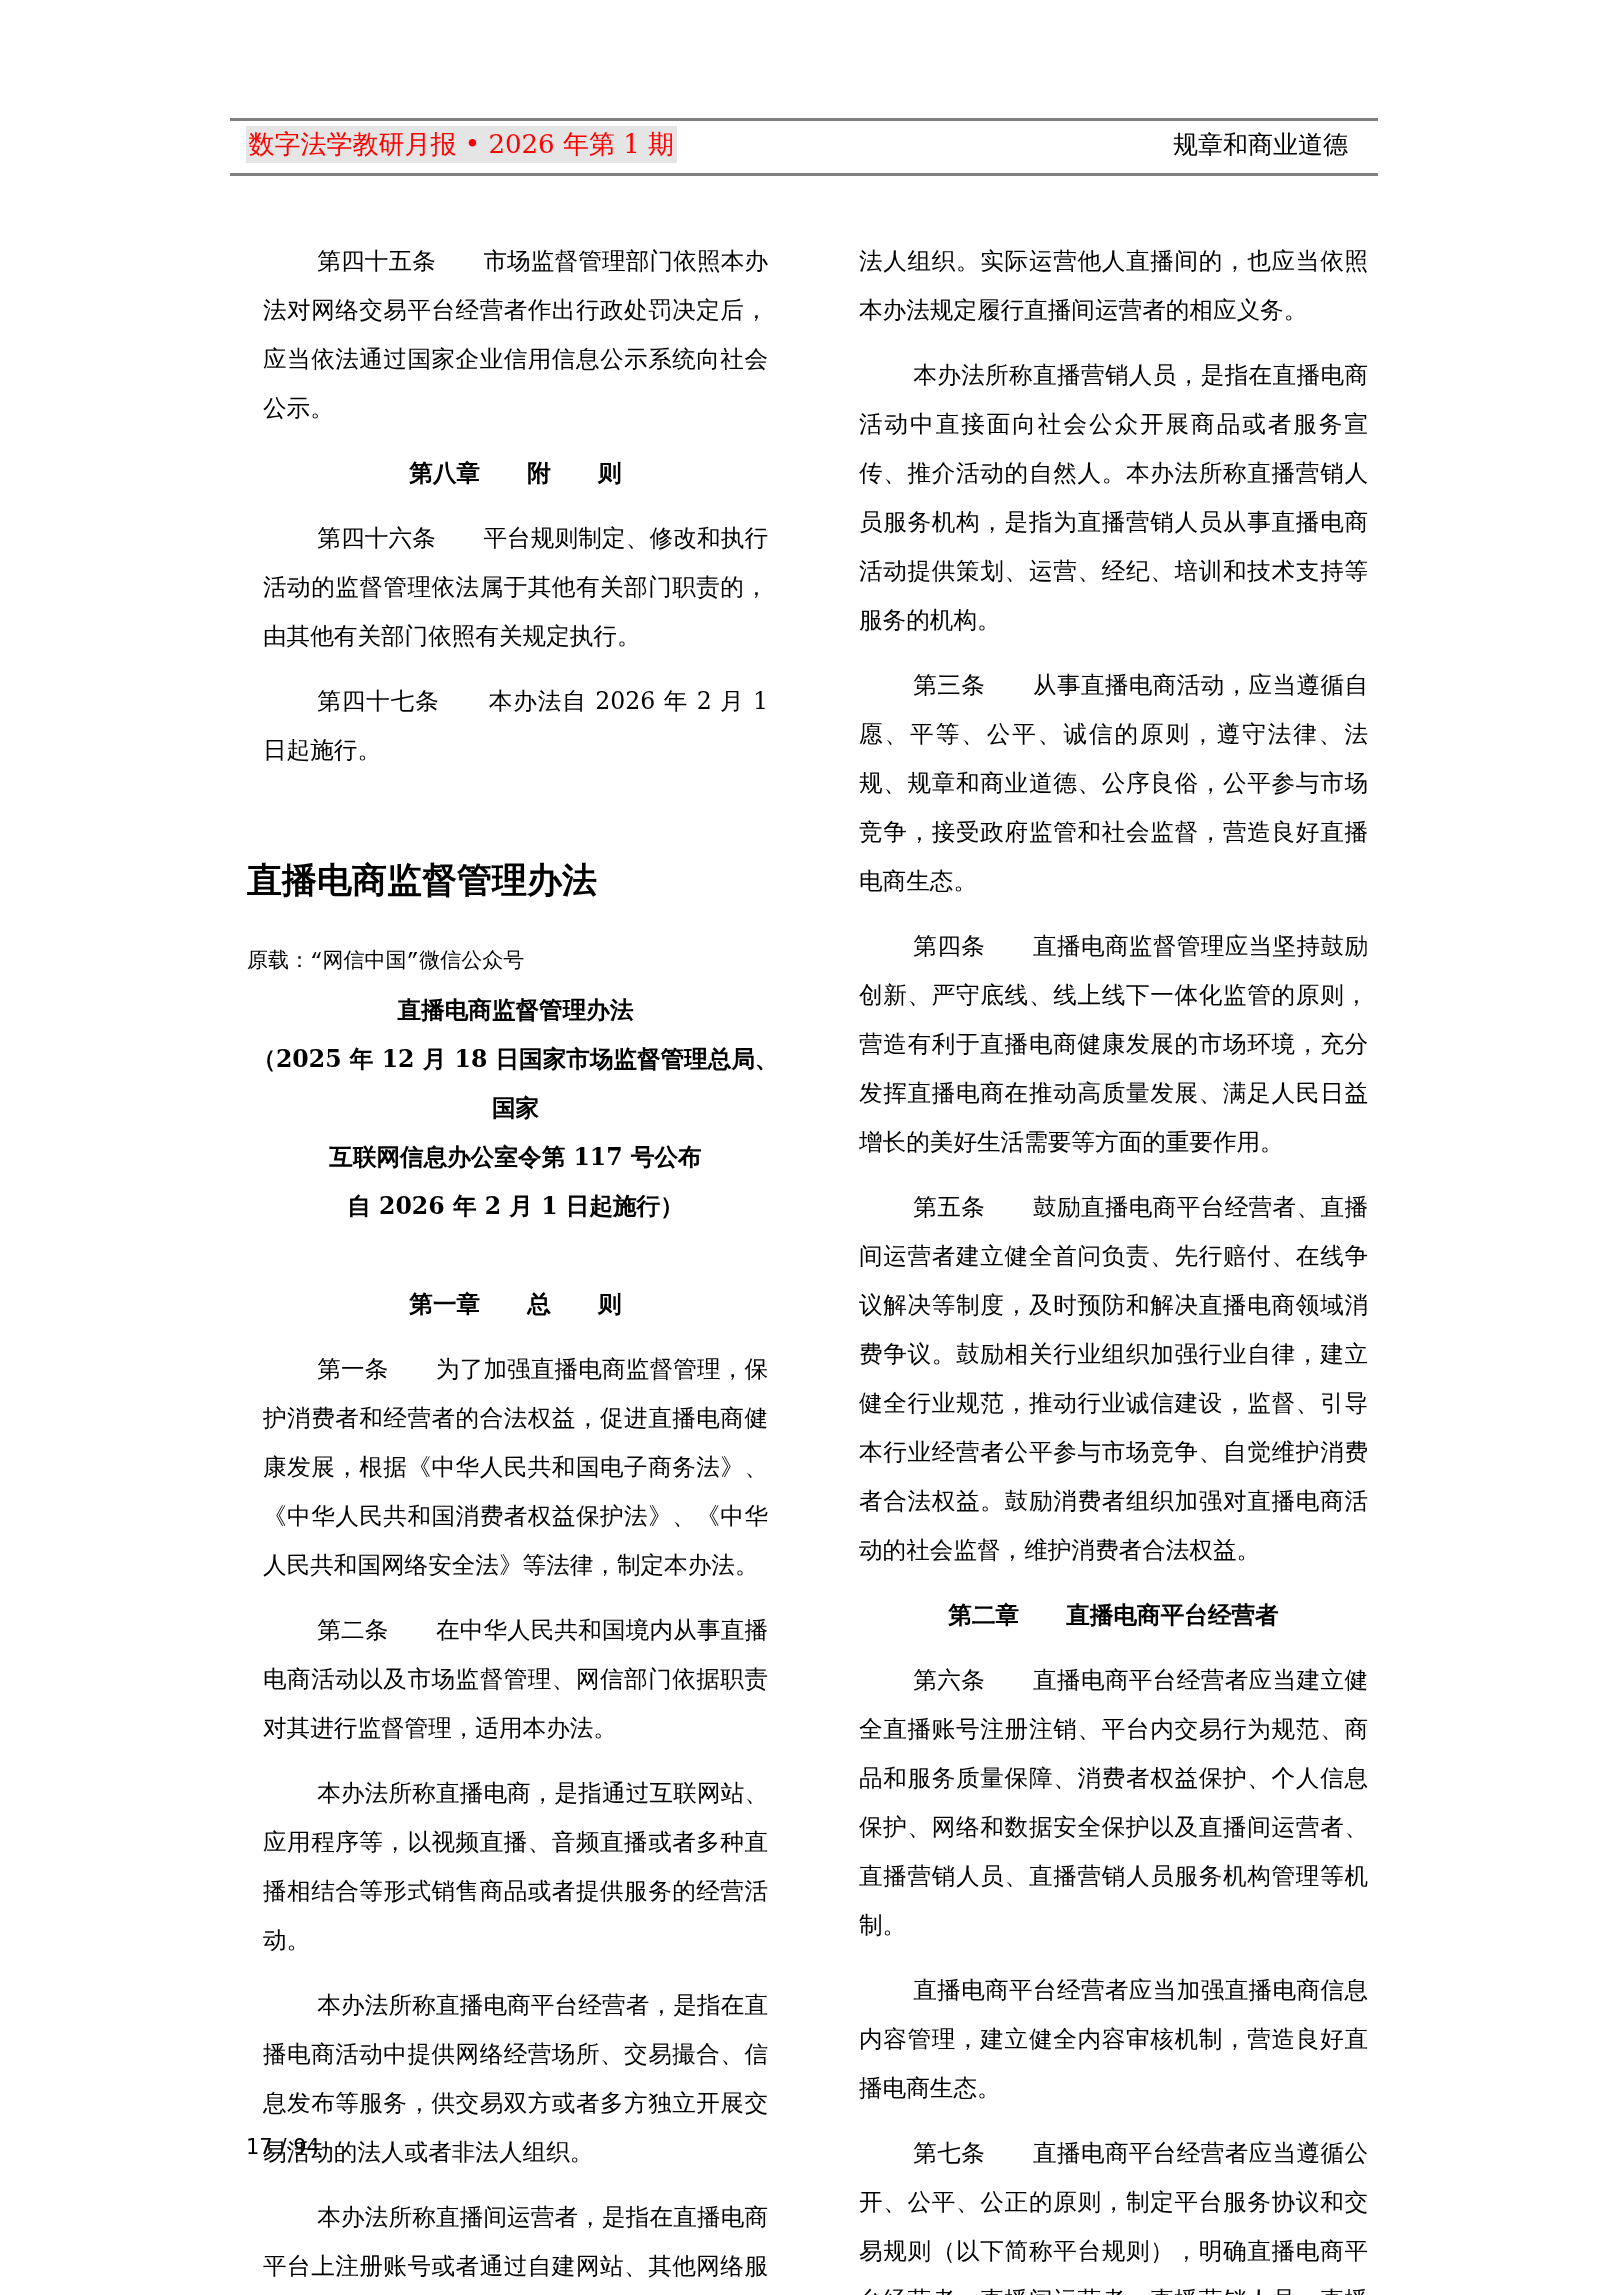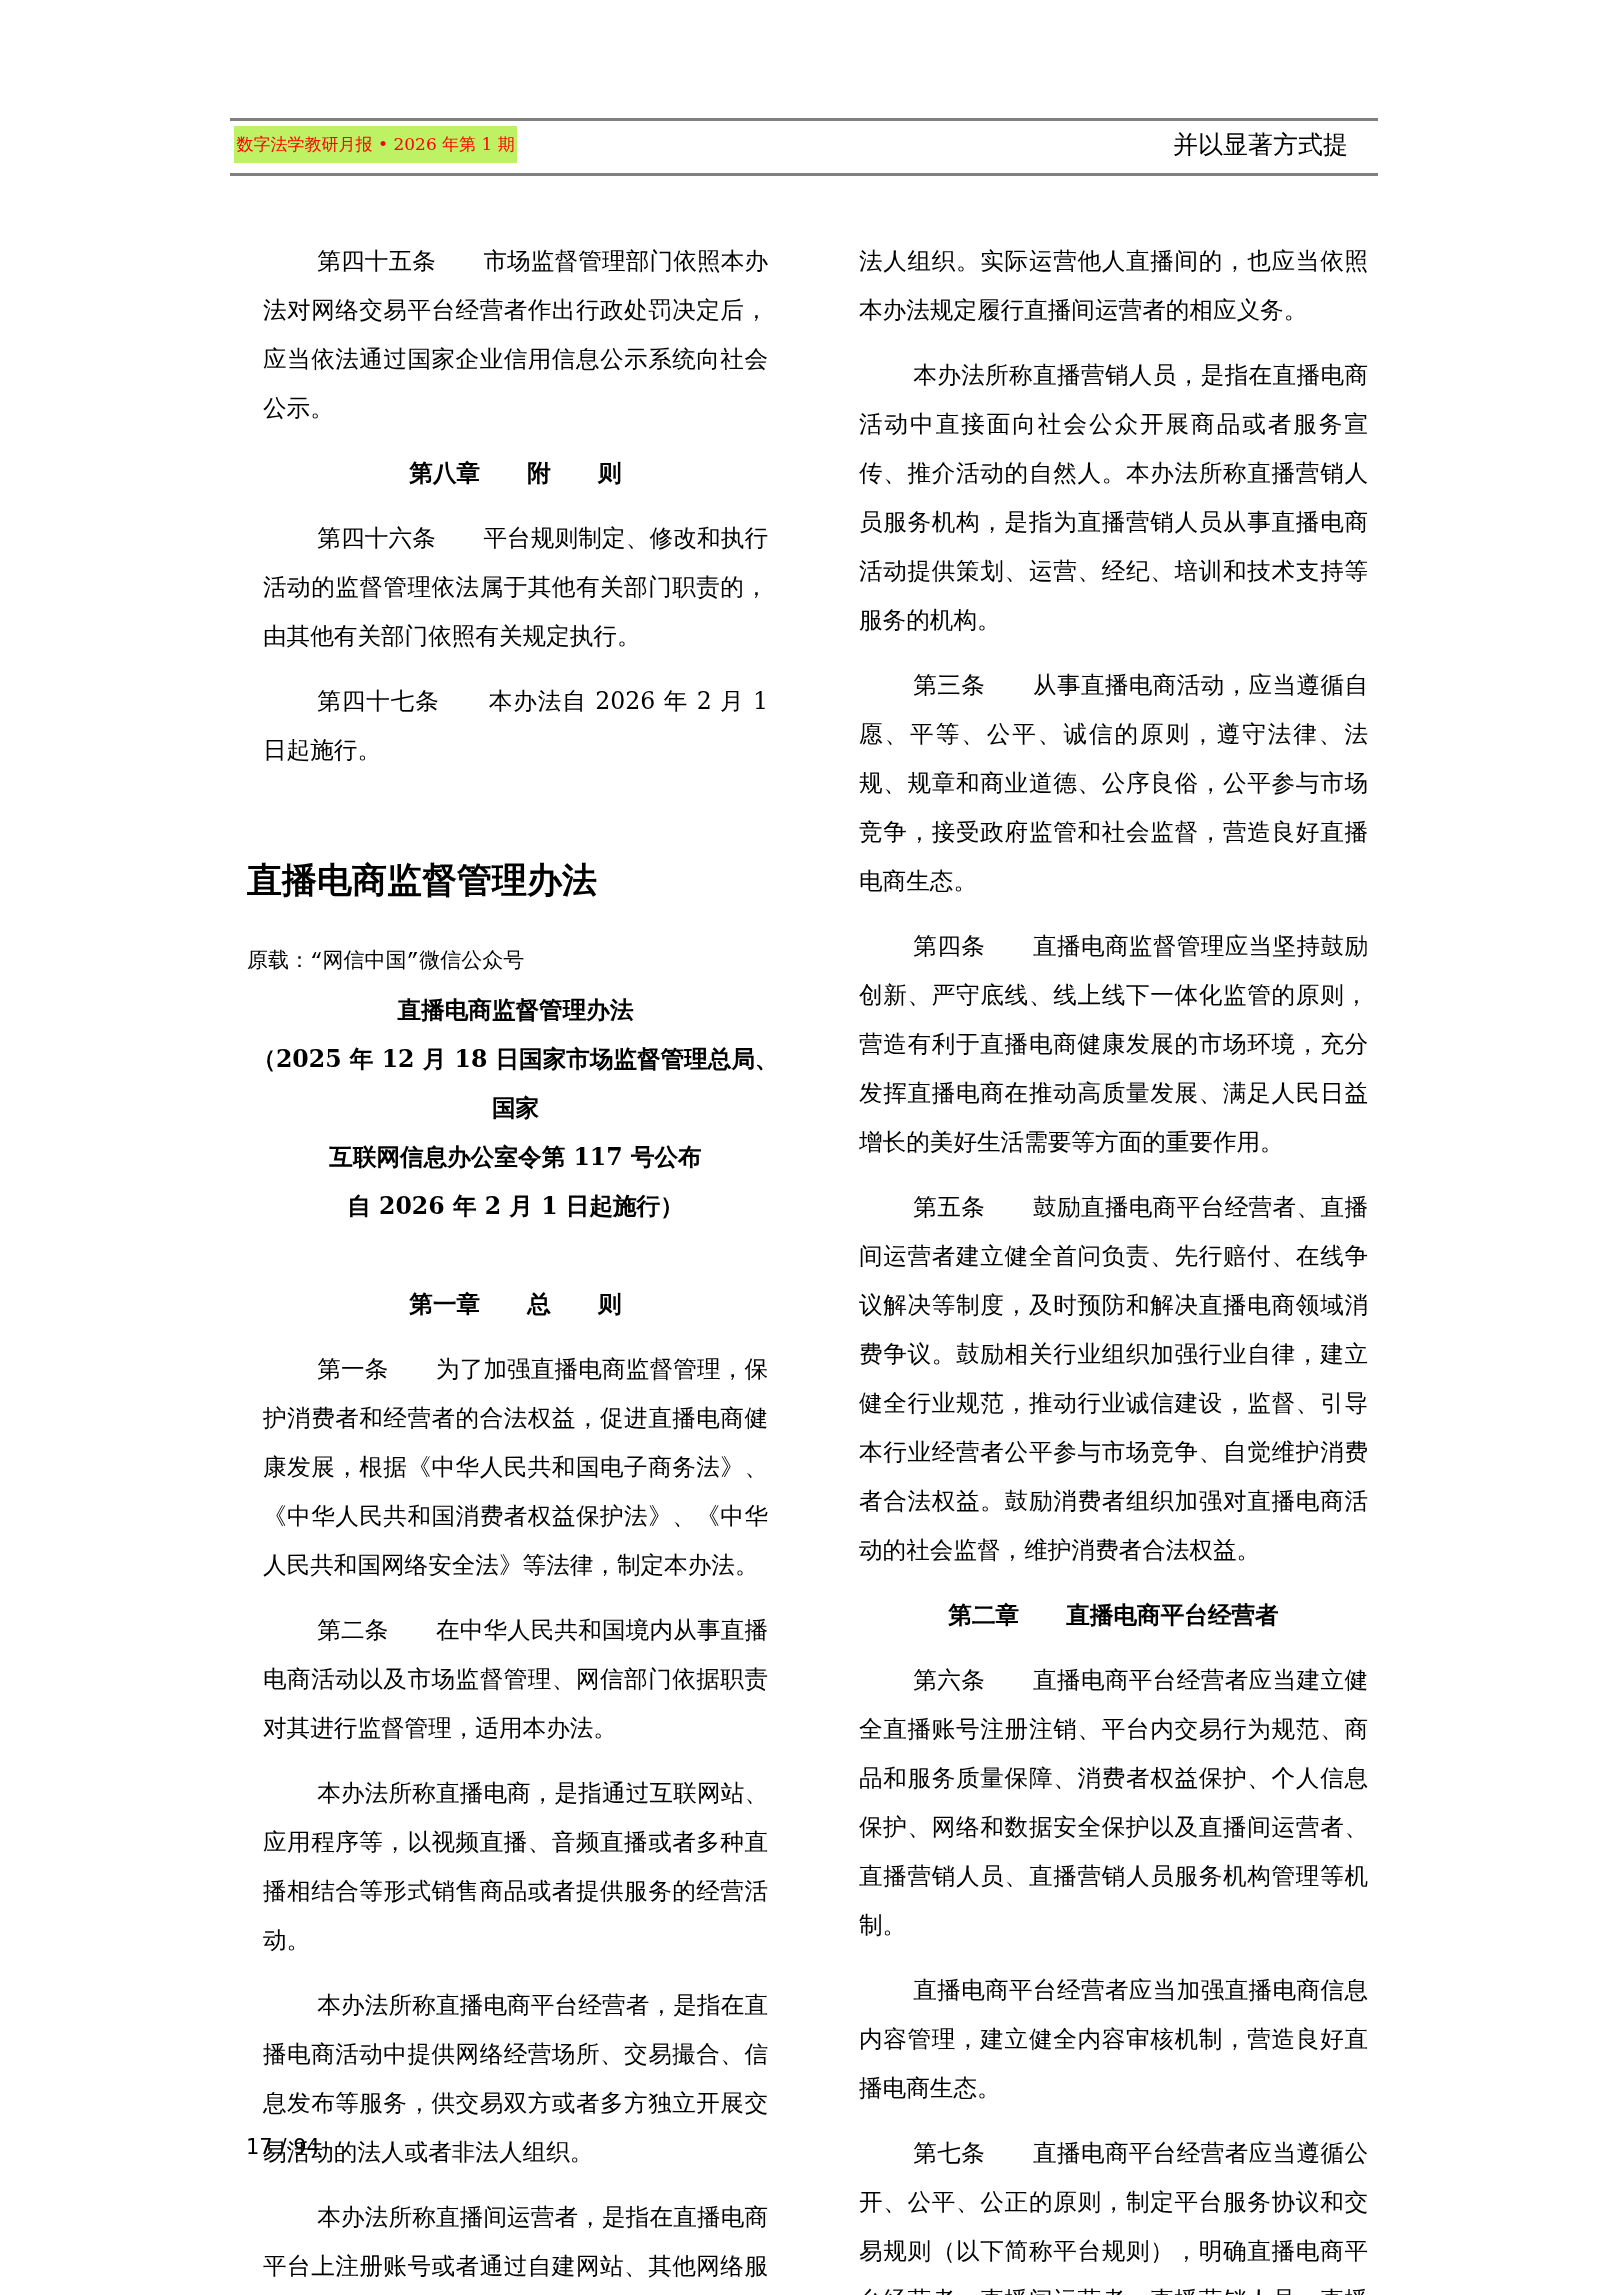--- a/index.html
+++ b/index.html
@@ -1,42 +1,42 @@
 <!DOCTYPE html>
 <html style="font-size:10.5px"><head>
 <meta charset="utf-8">
 <style>
   html, body { margin: 0; padding: 0; background: #ffffff; }
   body { width: 1623px; height: 2295px; position: relative; overflow: hidden;
          font-family: "DejaVu Serif", "Liberation Serif", serif; color: #000; }
   .rule { position: absolute; left: 230px; width: 1148px; height: 2.6px; background: #808080; }
   .rule.top { top: 118px; }
   .rule.bottom { top: 173px; }
-  .journal { position: absolute; left: 234px; top: 126px; height: 37px; padding: 0 2.6px;
-             background: #bef264; color: #ff0000; font-size: 17px; line-height: 37px;
+  .journal { position: absolute; left: 246px; top: 126px; height: 37px; padding: 0 2.6px;
+             background: #e5e5e5; color: #ff0000; font-size: 26px; line-height: 37px;
              font-family: "DejaVu Serif", "Liberation Serif", serif; }
   .section-tag { position: absolute; right: 275px; top: 126px; line-height: 37px; font-size: 25px; }
   .col { position: absolute; top: 221px; width: 537px; font-size: 23.6px; line-height: 49px; }
   .col.left { left: 247px; }
   .col.right { left: 843px; width: 541px; }
   .para { margin: 16px; text-indent: 2.3em; text-align: justify; }
   .chap { margin: 0; text-align: center; font-weight: bold; }
   .title { font-size: 35px; font-weight: bold; line-height: 52px; margin: 79px 0 31px 0; text-indent: 0; }
   .source { font-family: Liberation Mono, monospace; font-size: 21px; margin: 0; line-height: 49px; }
   .subtitle { text-align: center; font-weight: bold; margin: 0; }
   .gap { height: 49px; }
   .page-num { position: absolute; left: 246px; top: 2135px; font-size: 21px;
               font-family: "DejaVu Sans", "Liberation Sans", sans-serif; }
 </style>
 </head>
 <body>
 
 <div class="rule top"></div>
 <div class="journal">数字法学教研月报 • 2026 年第 1 期</div>
-<div class="section-tag">并以显著方式提</div>
+<div class="section-tag">规章和商业道德</div>
 <div class="rule bottom"></div>
 
 <div class="col left">
   <p class="para">第四十五条　　市场监督管理部门依照本办法对网络交易平台经营者作出行政处罚决定后，应当依法通过国家企业信用信息公示系统向社会公示。</p>
   <p class="chap">第八章　　附　　则</p>
   <p class="para">第四十六条　　平台规则制定、修改和执行活动的监督管理依法属于其他有关部门职责的，由其他有关部门依照有关规定执行。</p>
   <p class="para">第四十七条　　本办法自 2026 年 2 月 1 日起施行。</p>
   <h1 class="title">直播电商监督管理办法</h1>
   <p class="source">原载：“网信中国”微信公众号</p>
   <p class="subtitle">直播电商监督管理办法</p>

